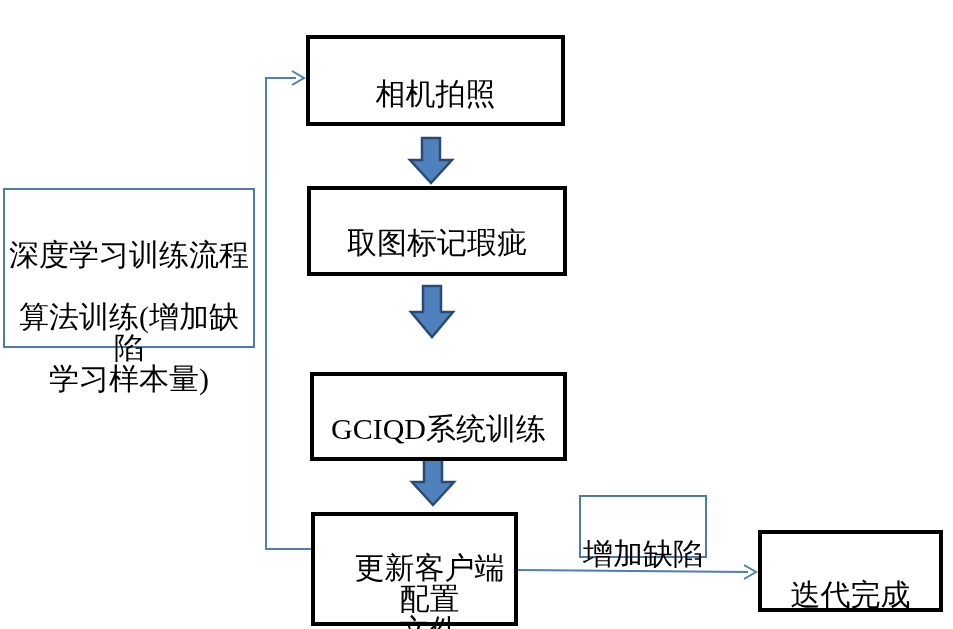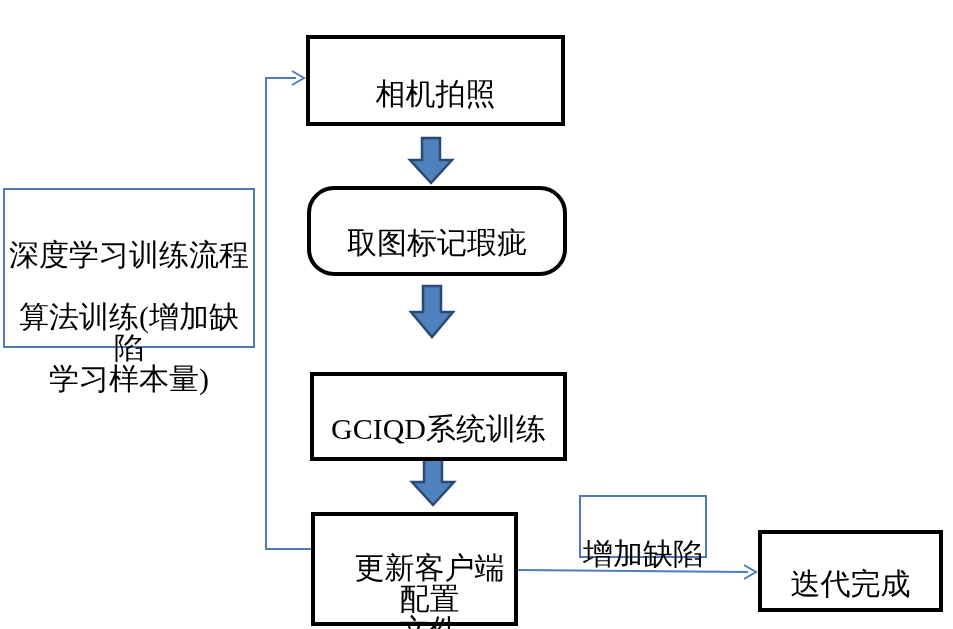--- a/index.html
+++ b/index.html
@@ -55,34 +55,34 @@
     <span>深度学习训练流程
 
 算法训练(增加缺陷
 学习样本量)</span>
   </div>
 
   <div class="node node-black" style="left:306px; top:35px; width:259px; height:91px; padding-top:8px;">
     <span>相机拍照</span>
   </div>
 
-  <div class="node node-black" style="left:307px; top:186px; width:260px; height:90px; padding-top:6px;border-radius:27px;">
+  <div class="node node-black" style="left:307px; top:186px; width:260px; height:90px; padding-top:6px;">
     <span>取图标记瑕疵</span>
   </div>
 
   <div class="node node-black" style="left:310px; top:344px; width:257px; height:89px; padding-top:6px;margin-top:28px;">
     <span>GCIQD系统训练</span>
   </div>
 
   <div class="node node-black" style="left:311px; top:512px; width:207px; height:114px; padding-top:5px;padding-left:30px;">
     <span>更新客户端配置
 文件</span>
   </div>
 
   <div class="node node-blue" style="left:579px; top:495px; width:128px; height:63px; padding-top:10px;">
     <span>增加缺陷</span>
   </div>
 
-  <div class="node node-black" style="left:758px; top:530px; width:185px; height:82px; padding-top:3px;">
+  <div class="node node-black" style="left:758px; top:530px; width:185px; height:82px; padding-top:14px;">
     <span>迭代完成</span>
   </div>
 
 </div>
 
 </body></html>

